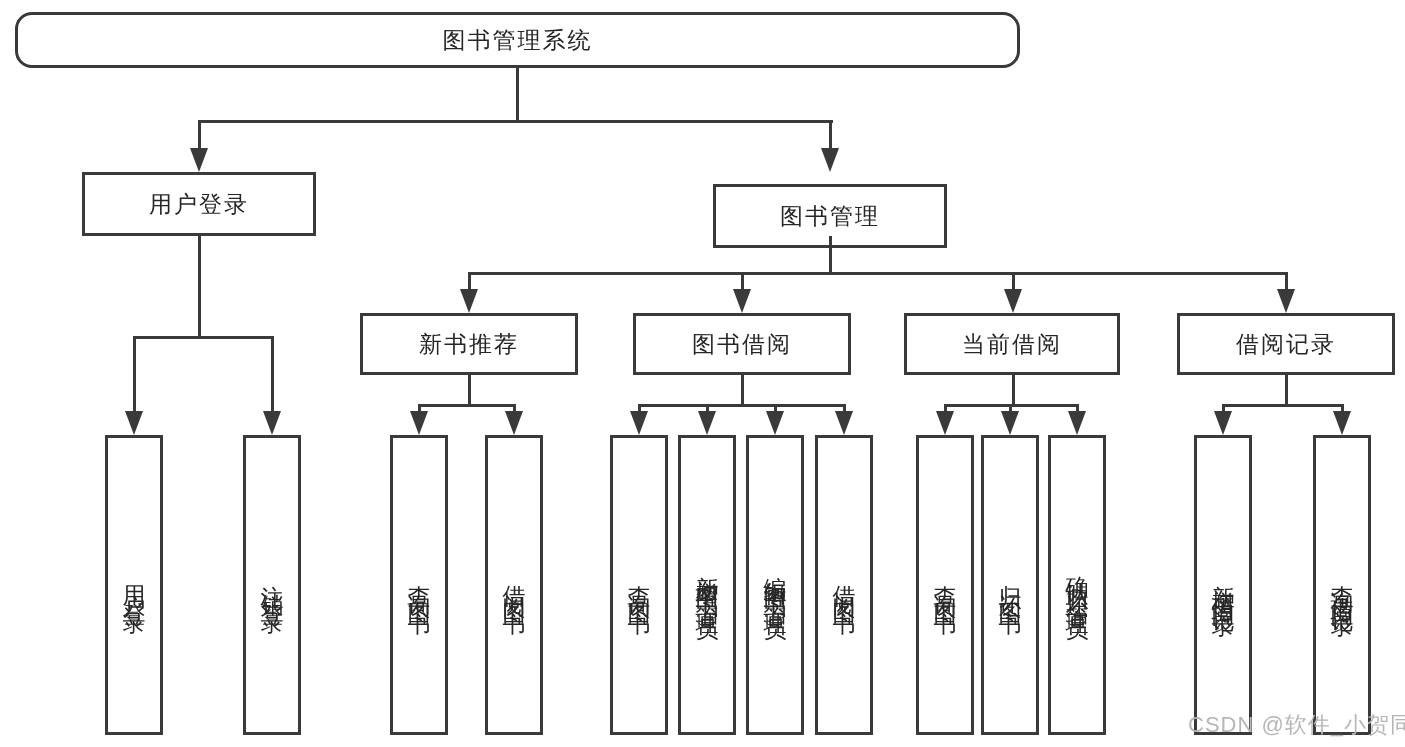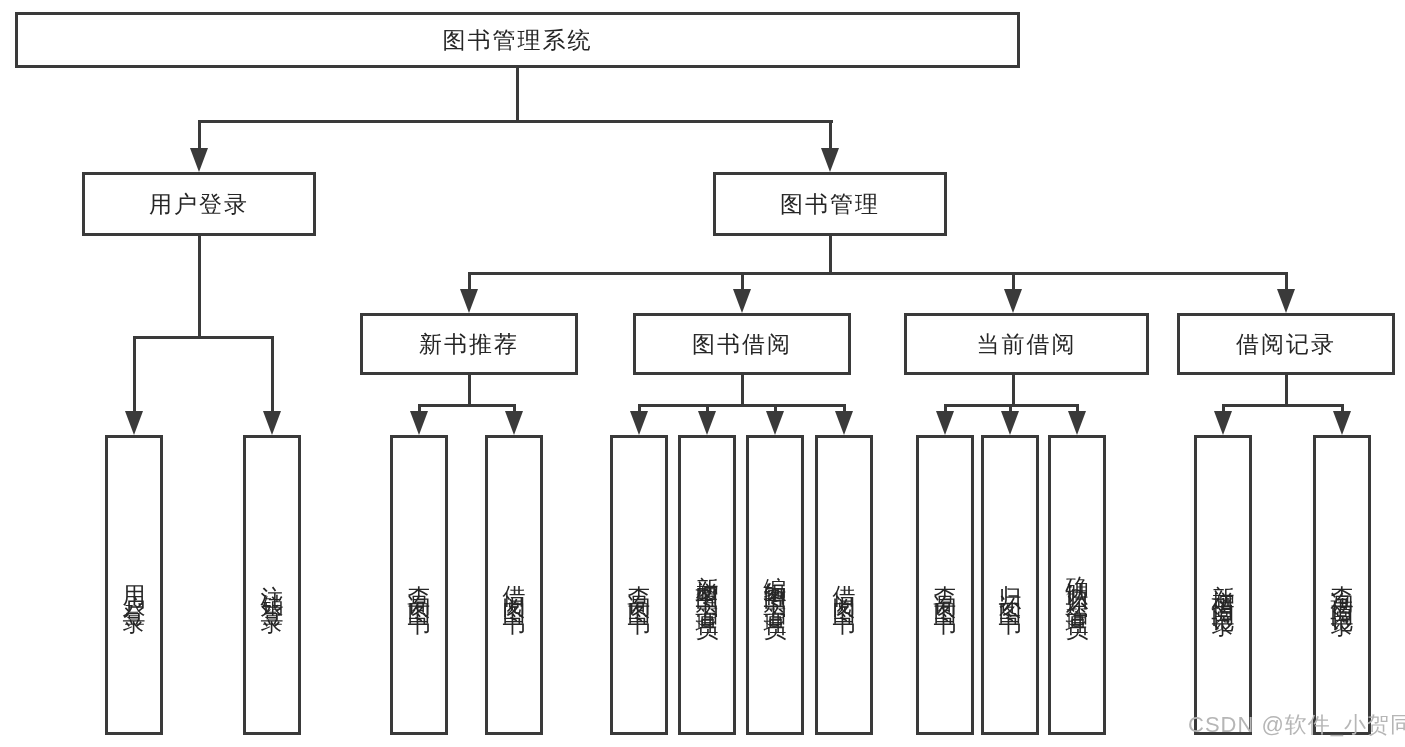--- a/index.html
+++ b/index.html
@@ -28,35 +28,35 @@
   .watermark{
     position:absolute;left:1188px;top:710px;font-size:22px;letter-spacing:1px;
     color:#b6b6b6;z-index:5;white-space:nowrap;
   }
 </style>
 </head>
 <body>
 
 <div class="stage">
 
-  <div class="box" style="left:15px;top:12px;width:1005px;height:56px;">
+  <div class="box" style="left:15px;top:12px;width:1005px;height:56px;border-radius:17px;">
     <span>图书管理系统</span>
   </div>
 
   <div class="vline" style="left:516px;top:68px;height:52px;"></div>
   <div class="hline" style="left:198px;top:120px;width:635px;"></div>
   <div class="vline" style="left:198px;top:120px;height:30px;"></div>
   <div class="ahead" style="left:190px;top:148px;"></div>
   <div class="vline" style="left:829px;top:120px;height:30px;"></div>
   <div class="ahead" style="left:821px;top:148px;"></div>
 
   <div class="box" style="left:82px;top:172px;width:234px;height:64px;">
     <span>用户登录</span>
   </div>
-  <div class="box" style="left:713px;top:172px;width:234px;height:64px;">
+  <div class="box" style="left:713px;top:184px;width:234px;height:64px;">
     <span>图书管理</span>
   </div>
 
   <div class="vline" style="left:198px;top:236px;height:100px;"></div>
   <div class="hline" style="left:133px;top:336px;width:140px;"></div>
   <div class="vline" style="left:133px;top:336px;height:76px;"></div>
   <div class="ahead" style="left:125px;top:411px;"></div>
   <div class="vline" style="left:271px;top:336px;height:76px;"></div>
   <div class="ahead" style="left:263px;top:411px;"></div>
 
@@ -70,21 +70,21 @@
   <div class="ahead" style="left:1004px;top:289px;"></div>
   <div class="vline" style="left:1285px;top:272px;height:18px;"></div>
   <div class="ahead" style="left:1277px;top:289px;"></div>
 
   <div class="box" style="left:633px;top:313px;width:218px;height:62px;">
     <span>图书借阅</span>
   </div>
   <div class="box" style="left:360px;top:313px;width:218px;height:62px;">
     <span>新书推荐</span>
   </div>
-  <div class="box" style="left:904px;top:313px;width:245px;height:62px;">
+  <div class="box" style="left:904px;top:313px;width:216px;height:62px;">
     <span>当前借阅</span>
   </div>
   <div class="box" style="left:1177px;top:313px;width:218px;height:62px;align-items:center;">
     <span>借阅记录</span>
   </div>
 
   <div class="vline" style="left:468px;top:375px;height:29px;"></div>
   <div class="hline" style="left:418px;top:404px;width:98px;"></div>
   <div class="vline" style="left:418px;top:404px;height:9px;"></div>
   <div class="ahead" style="left:410px;top:411px;"></div>

